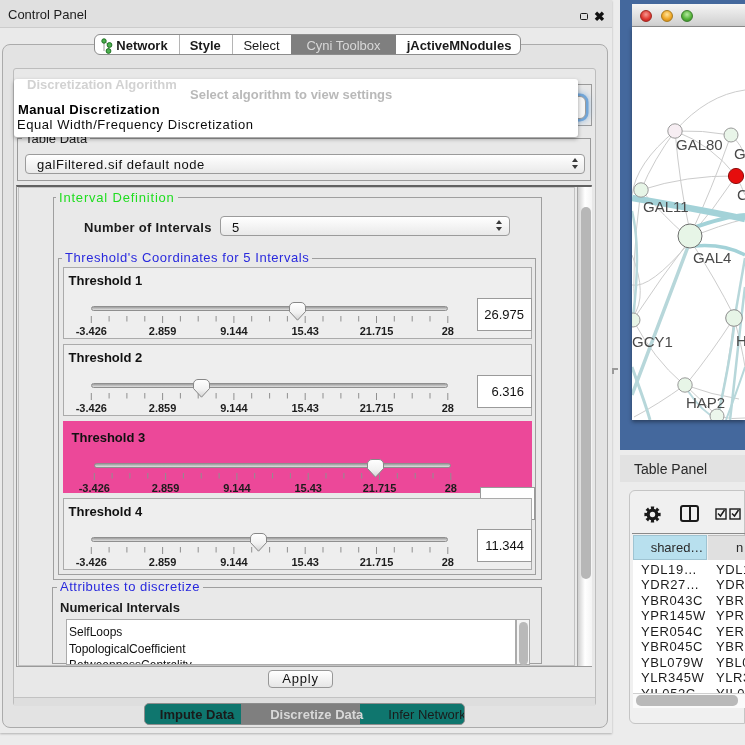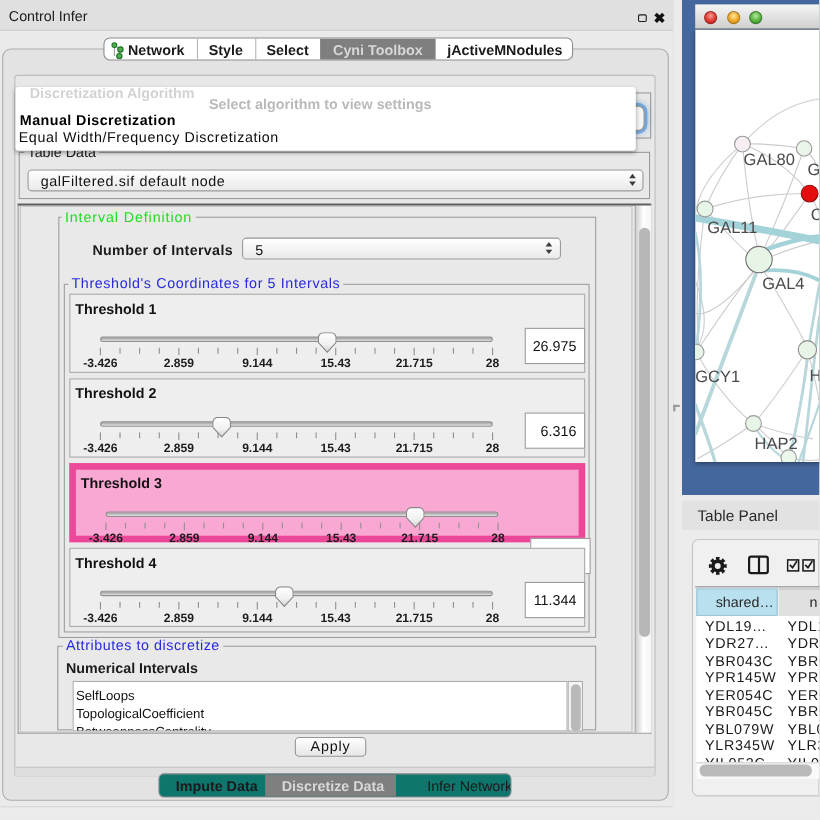--- a/index.html
+++ b/index.html
@@ -7,21 +7,21 @@
 body{font-family:"Liberation Sans",sans-serif;background:#ececec;position:relative;}
 .abs{position:absolute;}
 .grouplab{position:absolute;padding:0 3px;font-size:13px;line-height:14px;}
 </style>
 </head>
 <body>
 
 <div class="abs" style="left:0;top:0;width:612px;height:733px;background:#eaeaea;box-shadow:0 1px 2px rgba(0,0,0,0.25);"></div>
 
 <div class="abs" style="left:0;top:0;width:612px;height:28px;background:#e0e0e0;border-bottom:1px solid #cccccc;"></div>
-<div class="abs" style="left:8px;top:7px;font-size:13px;color:#1d1d1d;">Control Infer</div>
+<div class="abs" style="left:8px;top:7px;font-size:13px;color:#1d1d1d;">Control Panel</div>
 <div class="abs" style="left:580px;top:12.5px;width:7.5px;height:7.5px;border:1.6px solid #1b1b1b;border-radius:1.5px;"></div>
 <div class="abs" style="left:594px;top:9px;font-size:13px;font-weight:bold;color:#111;">✖</div>
 
 <div class="abs" style="left:2px;top:44px;width:606px;height:684px;background:#e3e3e3;border:1px solid #ababab;border-radius:8px;"></div>
 
 <div class="abs" style="left:13px;top:68px;width:583px;height:638px;background:#e8e8e8;border:1px solid #bdbdbd;border-radius:3px;"></div>
 
 <div class="abs" style="left:94px;top:34px;width:427px;height:21px;background:#ffffff;border:1px solid #8d8d8d;border-radius:6px;overflow:hidden;">
   <div class="abs" style="left:83.5px;top:0;width:1px;height:21px;background:#b5b5b5;"></div>
   <div class="abs" style="left:136.5px;top:0;width:1px;height:21px;background:#b5b5b5;"></div>
@@ -29,22 +29,22 @@
   <svg class="abs" style="left:4px;top:3px;" width="14" height="16" viewBox="0 0 14 16">
     <line x1="5" y1="3" x2="10" y2="7" stroke="#9a9a9a" stroke-width="1"></line>
     <line x1="10" y1="7" x2="9" y2="13" stroke="#9a9a9a" stroke-width="1"></line>
     <line x1="5" y1="3" x2="5" y2="13" stroke="#9a9a9a" stroke-width="1"></line>
     <circle cx="5" cy="3" r="2.2" fill="#4cb04f" stroke="#1f7022"></circle>
     <circle cx="10.5" cy="7" r="2.4" fill="#4cb04f" stroke="#1f7022"></circle>
     <circle cx="9.5" cy="13" r="2.4" fill="#4cb04f" stroke="#1f7022"></circle>
   </svg>
   <div class="abs" style="left:14px;top:3px;width:66px;text-align:center;font-size:13px;font-weight:600;color:#1a1a1a;">Network</div>
   <div class="abs" style="left:83.5px;top:3px;width:53.5px;text-align:center;font-size:13px;font-weight:600;color:#1a1a1a;">Style</div>
-  <div class="abs" style="left:137px;top:3px;width:59px;text-align:center;font-size:13px;font-weight:700;color:#1a1a1a;">Select</div>
-  <div class="abs" style="left:196px;top:3px;width:105px;text-align:center;font-size:13px;font-weight:700;color:#d8d8d8;">Cyni Toolbox</div>
+  <div class="abs" style="left:137px;top:3px;width:59px;text-align:center;font-size:13px;font-weight:400;color:#1a1a1a;">Select</div>
+  <div class="abs" style="left:196px;top:3px;width:105px;text-align:center;font-size:13px;font-weight:400;color:#d8d8d8;">Cyni Toolbox</div>
   <div class="abs" style="left:301px;top:3px;width:126px;text-align:center;font-size:13px;font-weight:600;color:#1a1a1a;">jActiveMNodules</div>
 </div>
 
 <div class="abs" style="left:17px;top:84px;width:575px;height:42px;border:1px solid #9a9a9a;"></div>
 
 <div class="abs" style="left:25px;top:96px;width:561px;height:23px;border-radius:6px;background:#f4f4f4;box-shadow:0 0 0 2.5px rgba(96,155,213,0.8),0 0 6px 3px rgba(96,155,213,0.55);border:1px solid #9a9a9a;"></div>
 
 <div class="abs" style="left:17px;top:138px;width:574px;height:43px;border:1px solid #9a9a9a;"></div>
 <div class="grouplab" style="left:22px;top:132px;background:#e8e8e8;color:#1c1c1c;">Table Data</div>
 <div class="abs" style="left:25px;top:154px;width:560px;height:20px;background:linear-gradient(#ffffff,#e9e9e9);border:1px solid #9b9b9b;border-radius:4px;"></div>
@@ -152,21 +152,21 @@
       <path d="M0.5,9.5 v-4.5 a4.5,4.5 0 0 1 4.5,-4.5 h7 a4.5,4.5 0 0 1 4.5,4.5 v4.5 L8.5,18.2 Z" fill="url(#tg1)" stroke="#878787" stroke-width="1"></path>
     </svg>
 <div class="abs" style="left:0.3px;top:57px;width:54px;text-align:center;font-size:11px;font-weight:bold;color:#1c1c1c;">-3.426</div>
     <div class="abs" style="left:71.6px;top:57px;width:54px;text-align:center;font-size:11px;font-weight:bold;color:#1c1c1c;">2.859</div>
     <div class="abs" style="left:142.9px;top:57px;width:54px;text-align:center;font-size:11px;font-weight:bold;color:#1c1c1c;">9.144</div>
     <div class="abs" style="left:214.2px;top:57px;width:54px;text-align:center;font-size:11px;font-weight:bold;color:#1c1c1c;">15.43</div>
     <div class="abs" style="left:285.5px;top:57px;width:54px;text-align:center;font-size:11px;font-weight:bold;color:#1c1c1c;">21.715</div>
     <div class="abs" style="left:356.8px;top:57px;width:54px;text-align:center;font-size:11px;font-weight:bold;color:#1c1c1c;">28</div>
 <div class="abs" style="left:413px;top:30px;width:55px;height:33px;background:#ffffff;border:1px solid #9a9a9a;font-size:13px;color:#111;text-align:right;line-height:31px;padding-right:7px;">6.316</div>
 </div>
-<div class="abs" style="left:63px;top:421px;width:469px;height:72px;background:#f9a8d4;border:6px solid #ec4899;">
+<div class="abs" style="left:63px;top:421px;width:469px;height:72px;background:#ec4899;border:4px solid #ec4899;">
 <div class="abs" style="left:4.5px;top:5px;font-size:13px;font-weight:bold;color:#111;">Threshold 3</div>
 <div class="abs" style="left:27.3px;top:38px;width:356.5px;height:5px;background:linear-gradient(#9d9d9d,#c2c2c2 55%,#e0e0e0);border:1px solid #8f8f8f;border-radius:3px;"></div>
 <svg class="abs" style="left:0;top:48px;" width="469" height="8" viewBox="0 0 469 8">
       <line x1="27.3" y1="0" x2="27.3" y2="7" stroke="#8f8f8f" stroke-width="1"></line>
       <line x1="45.1" y1="0" x2="45.1" y2="5.5" stroke="#8f8f8f" stroke-width="1"></line>
       <line x1="62.9" y1="0" x2="62.9" y2="5.5" stroke="#8f8f8f" stroke-width="1"></line>
       <line x1="80.8" y1="0" x2="80.8" y2="5.5" stroke="#8f8f8f" stroke-width="1"></line>
       <line x1="98.6" y1="0" x2="98.6" y2="7" stroke="#8f8f8f" stroke-width="1"></line>
       <line x1="116.4" y1="0" x2="116.4" y2="5.5" stroke="#8f8f8f" stroke-width="1"></line>
       <line x1="134.2" y1="0" x2="134.2" y2="5.5" stroke="#8f8f8f" stroke-width="1"></line>
@@ -257,21 +257,21 @@
 <div class="abs" style="left:516px;top:619px;width:14px;height:46px;background:#f5f5f5;border:1px solid #ababab;"></div>
 <div class="abs" style="left:518.5px;top:622px;width:9px;height:43px;background:#b9b9b9;border-radius:5px;"></div>
 
 <div class="abs" style="left:268px;top:670px;width:65px;height:18px;background:linear-gradient(#ffffff,#e6e6e6);border:1px solid #979797;border-radius:4px;text-align:center;font-size:13px;letter-spacing:0.8px;color:#111;line-height:16px;">Apply</div>
 
 <div class="abs" style="left:14px;top:697px;width:581px;height:9px;background:#dedede;border-top:1px solid #c2c2c2;"></div>
 
 <div class="abs" style="left:144px;top:703px;width:321px;height:22px;background:#0f766e;border:1px solid #8d8d8d;border-radius:5px;overflow:hidden;">
   <div class="abs" style="left:95.5px;top:0;width:119.5px;height:22px;background:#7f7f7f;"></div>
   <div class="abs" style="left:8px;top:3px;width:88px;text-align:center;font-size:13px;font-weight:600;color:#1a1a1a;">Impute Data</div>
-  <div class="abs" style="left:98px;top:3px;width:119.5px;text-align:center;font-size:13px;font-weight:600;color:#d8d8d8;">Discretize Data</div>
+  <div class="abs" style="left:112px;top:3px;width:119.5px;text-align:center;font-size:13px;font-weight:600;color:#d8d8d8;">Discretize Data</div>
   <div class="abs" style="left:215px;top:3px;width:106px;text-align:center;font-size:13px;font-weight:400;color:#1a1a1a;padding-left:28px;">Infer Network</div>
 </div>
 
 <div class="abs" style="left:14px;top:79px;width:564px;height:58px;background:#ffffff;border-radius:3px;box-shadow:0 2px 4px rgba(0,0,0,0.35);"></div>
 <div class="abs" style="left:27px;top:77px;font-size:13px;font-weight:bold;color:#d2d2d2;">Discretization Algorithm</div>
 <div class="abs" style="left:190px;top:87px;font-size:13px;font-weight:bold;color:#b9b9b9;">Select algorithm to view settings</div>
 <div class="abs" style="left:18px;top:102px;font-size:13px;font-weight:bold;letter-spacing:0.4px;color:#000;">Manual Discretization</div>
 <div class="abs" style="left:17px;top:117px;font-size:13px;letter-spacing:0.55px;color:#0b0b0b;">Equal Width/Frequency Discretization</div>
 
 <div class="abs" style="left:612px;top:368px;width:6px;height:6px;border-left:2px solid #9a9a9a;border-top:2px solid #9a9a9a;"></div>

